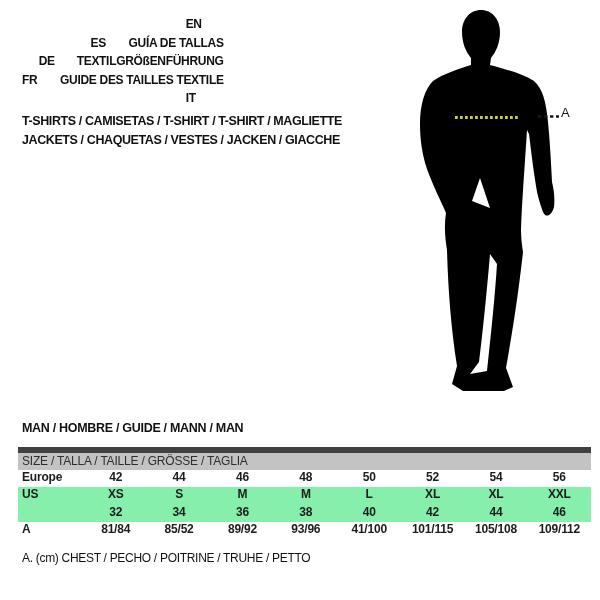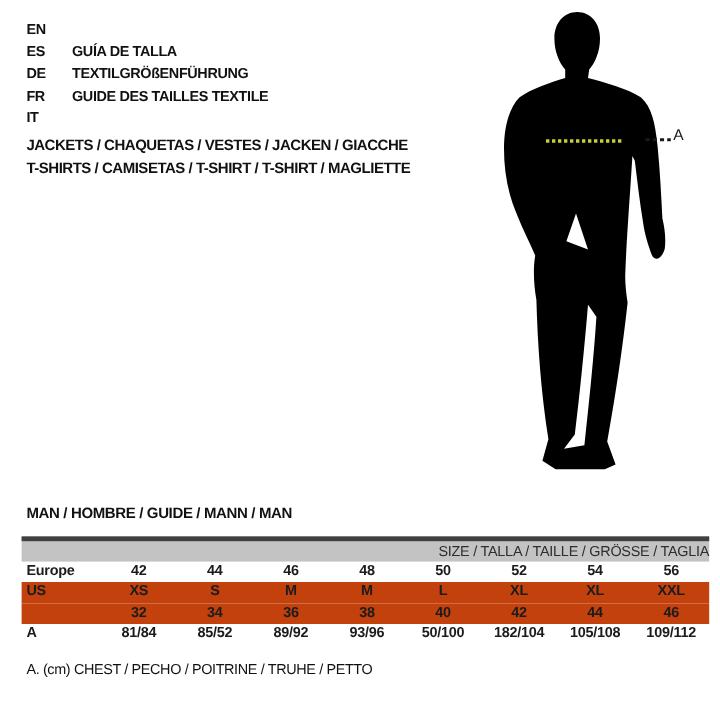--- a/index.html
+++ b/index.html
@@ -5,75 +5,75 @@
   html,body{margin:0;padding:0;}
   body{
     width:600px;height:600px;position:relative;background:#ffffff;
     font-family:"Liberation Sans","DejaVu Sans",sans-serif;
     color:#111;overflow:hidden;
   }
   .abs{position:absolute;}
 
   
   .lang-block{left:22px;top:15px;line-height:18.6px;font-size:12px;font-weight:bold;letter-spacing:-0.3px;}
-  .lang-row{display:flex;}
+  .lang-row{display:flex;justify-content:flex-end;}
   .lang-code{width:38px;}
   .lang-label{white-space:nowrap;}
 
   
   .product-lines{left:22px;top:112px;line-height:19.3px;font-size:12.5px;font-weight:bold;letter-spacing:-0.4px;white-space:nowrap;}
 
   
   .figure-svg{left:405px;top:0px;}
   .a-label{left:561px;top:105px;font-size:13px;font-weight:400;color:#1a1a1a;}
 
   
   .section-title{left:22px;top:421px;font-size:12.5px;font-weight:bold;letter-spacing:-0.3px;white-space:nowrap;}
 
   
   .size-table{left:18px;top:447px;width:573px;font-size:12px;letter-spacing:-0.2px;}
   .thead{
-    height:17px;line-height:17px;background:#c3c3c3;border-top:4px solid #404040;
-    padding-left:4px;color:#2e2e2e;text-align:right;
+    height:17px;line-height:17px;background:#c3c3c3;border-top:6px solid #404040;
+    padding-left:4px;color:#2e2e2e;
   }
   .trow{display:flex;height:17.3px;align-items:flex-start;font-weight:bold;}
-  .trow.stripe{background:#c2410c;}
+  .trow.stripe{background:#86efac;}
   .tlabel{width:62px;padding-left:4px;color:#1c1c1c;}
   .tcell{flex:1;text-align:center;color:#1c1c1c;}
 
   
   .footnote{left:22px;top:551px;font-size:12px;font-weight:normal;letter-spacing:-0.3px;white-space:nowrap;}
 </style>
 </head>
 <body>
 
 <div class="abs lang-block">
   <div class="lang-row">
     <span class="lang-code">EN</span>
   </div>
   <div class="lang-row">
     <span class="lang-code">ES</span>
-    <span class="lang-label">GUÍA DE TALLA</span>
+    <span class="lang-label">GUÍA DE TALLAS</span>
   </div>
   <div class="lang-row">
     <span class="lang-code">DE</span>
     <span class="lang-label">TEXTILGRÖßENFÜHRUNG</span>
   </div>
   <div class="lang-row">
     <span class="lang-code">FR</span>
     <span class="lang-label">GUIDE DES TAILLES TEXTILE</span>
   </div>
   <div class="lang-row">
     <span class="lang-code">IT</span>
   </div>
 </div>
 
 <div class="abs product-lines">
+  <div>T-SHIRTS / CAMISETAS / T-SHIRT / T-SHIRT / MAGLIETTE</div>
   <div>JACKETS / CHAQUETAS / VESTES / JACKEN / GIACCHE</div>
-  <div>T-SHIRTS / CAMISETAS / T-SHIRT / T-SHIRT / MAGLIETTE</div>
 </div>
 
 <svg class="abs figure-svg" width="195" height="410" viewBox="405 0 195 410">
   <path fill="#000000" fill-rule="evenodd" d="
     M 481 10
     C 492 10 500 19 500 32
     C 500 43 496 52 491 58
     L 490 65
     C 505 69 523 74 534 81
     C 543 89 546 102 548 122
@@ -156,20 +156,20 @@
     <div class="tcell">44</div>
     <div class="tcell">46</div>
   </div>
 
   <div class="trow">
     <div class="tlabel">A</div>
     <div class="tcell">81/84</div>
     <div class="tcell">85/52</div>
     <div class="tcell">89/92</div>
     <div class="tcell">93/96</div>
-    <div class="tcell">50/100</div>
-    <div class="tcell">182/104</div>
+    <div class="tcell">41/100</div>
+    <div class="tcell">101/115</div>
     <div class="tcell">105/108</div>
     <div class="tcell">109/112</div>
   </div>
 </div>
 
 <div class="abs footnote">A. (cm) CHEST / PECHO / POITRINE / TRUHE / PETTO</div>
 
 </body></html>

